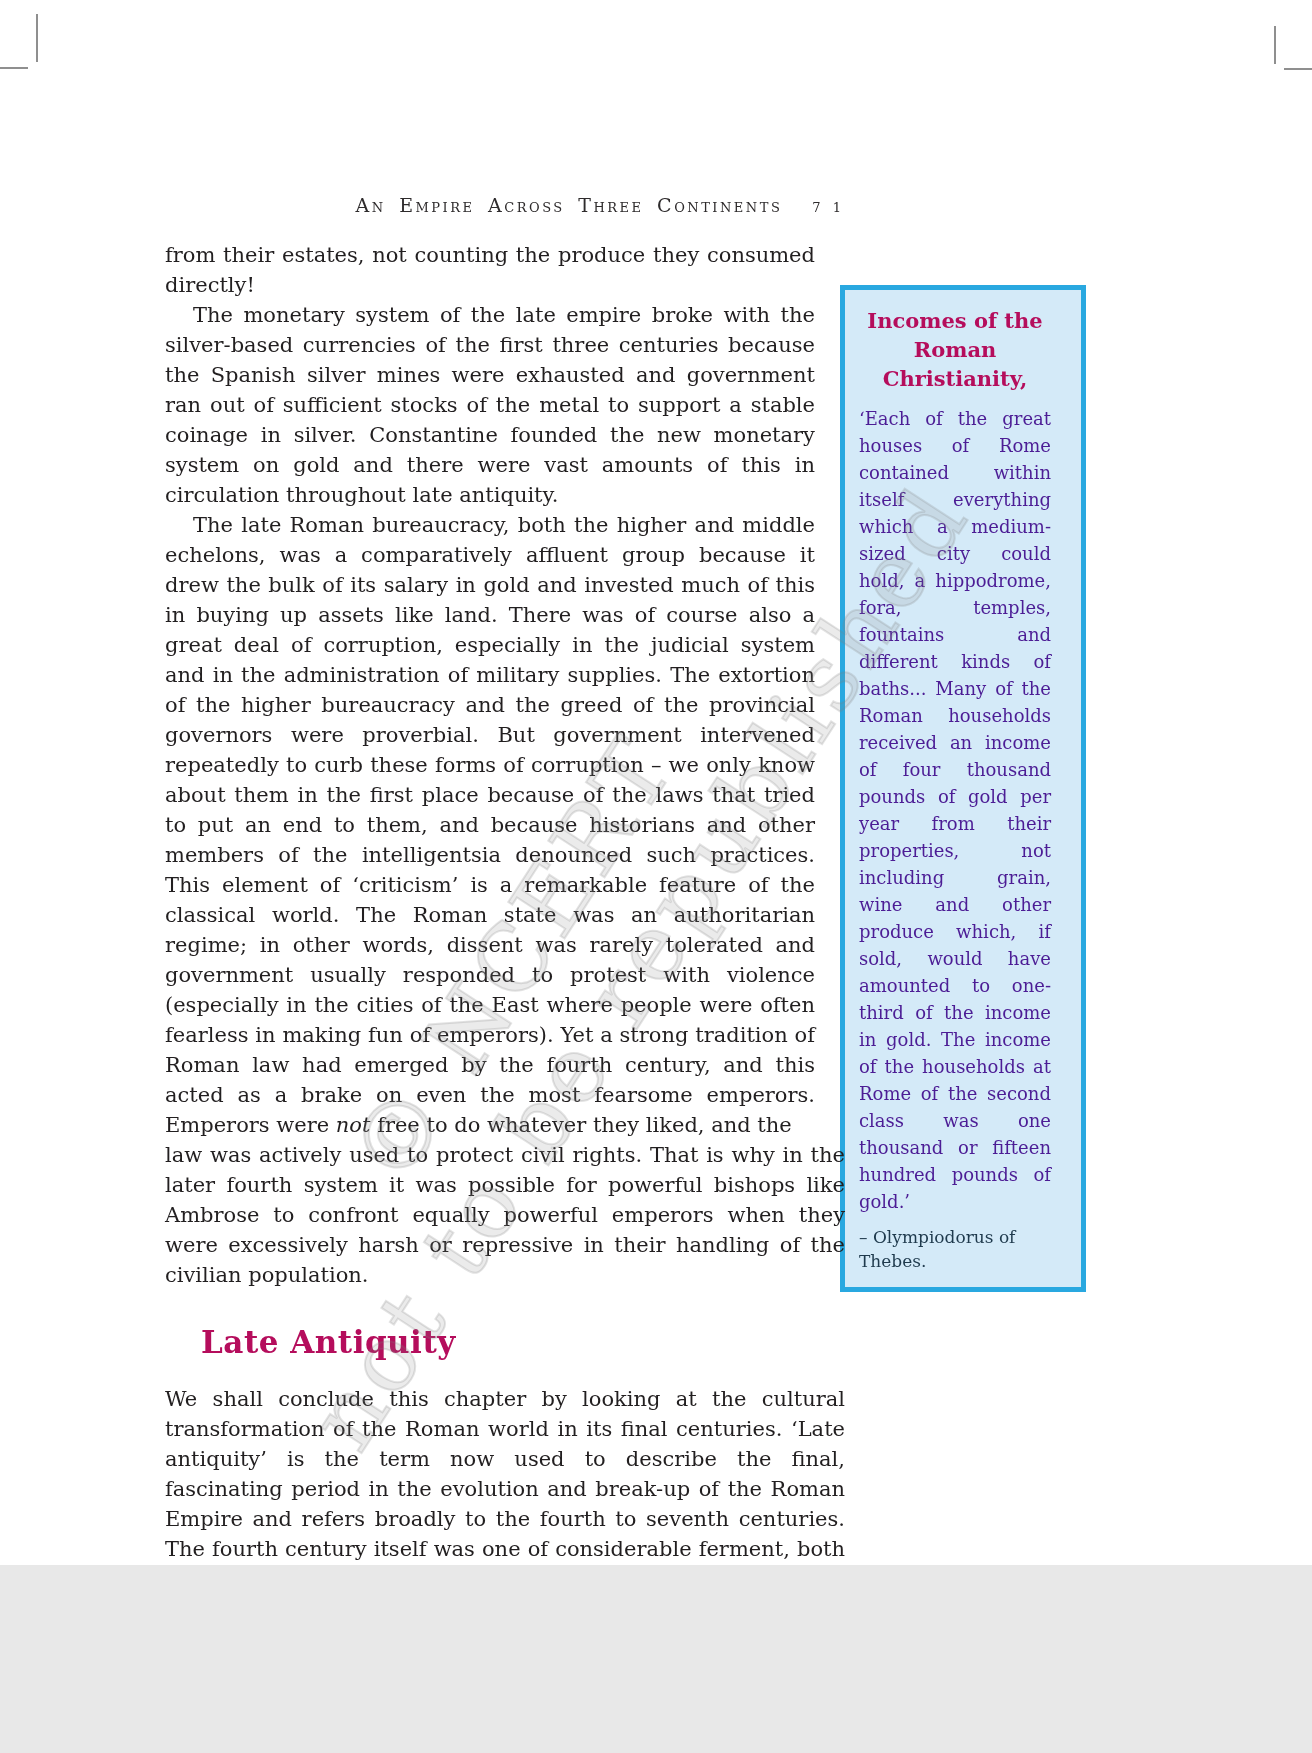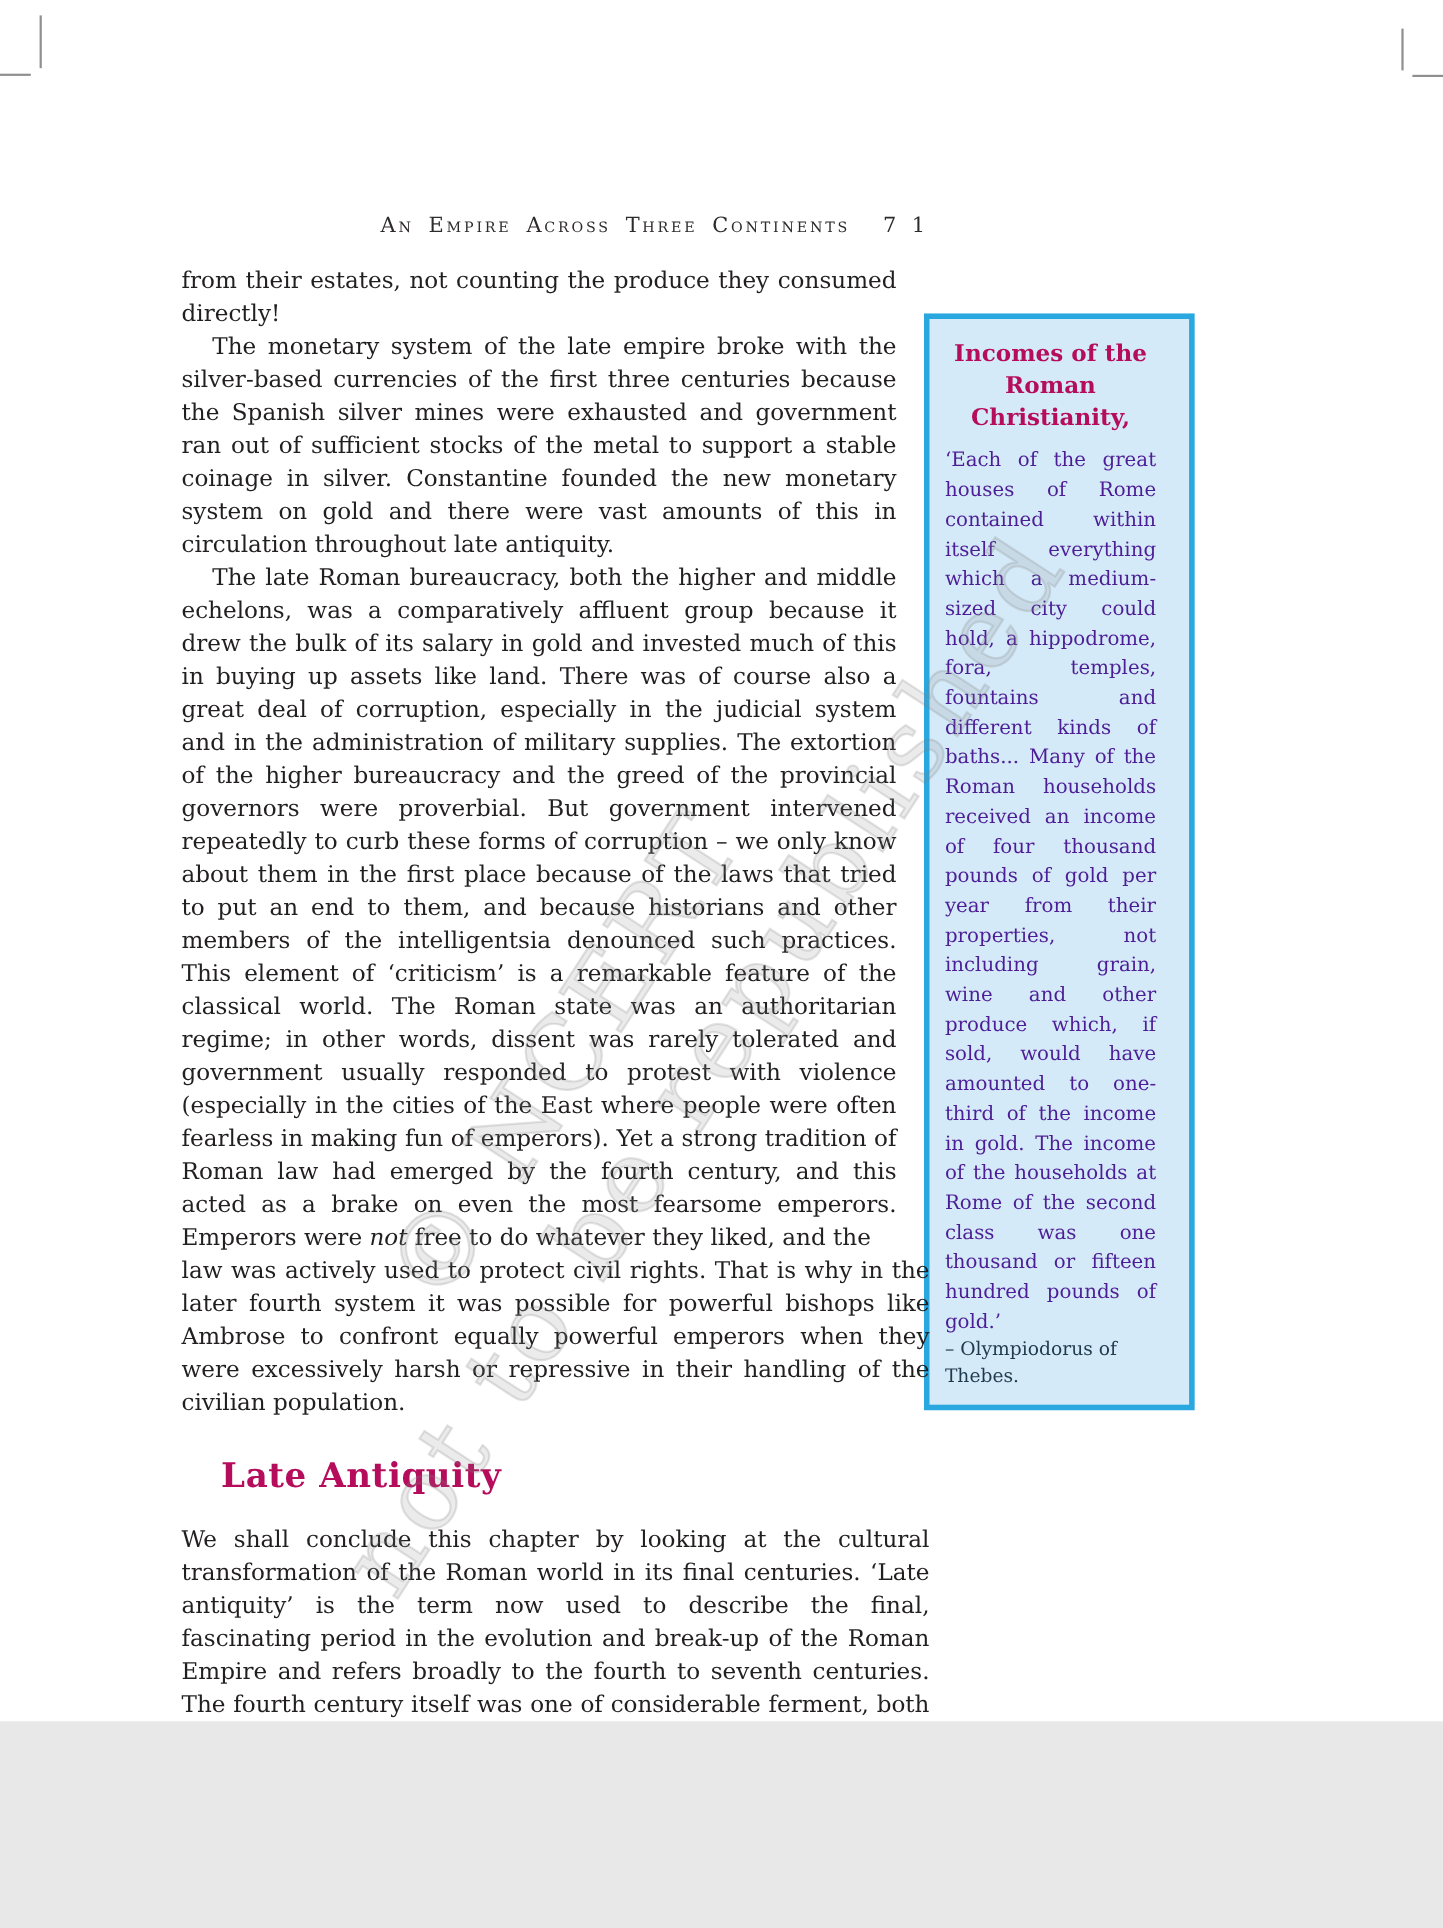--- a/index.html
+++ b/index.html
@@ -28,21 +28,21 @@
   .runhead {
     position:absolute; left:165px; top:194px; width:680px;
     display:flex; justify-content:flex-end; align-items:baseline; gap:30px;
   }
   .runhead .rh-title {
     font-variant:small-caps;
     font-size:19px; letter-spacing:2.5px; word-spacing:5px;
     color:#2e2b2c;
   }
   .runhead .rh-page {
-    font-size:19px; letter-spacing:4px; color:#2e2b2c;
+    font-size:13px; letter-spacing:4px; color:#2e2b2c;
   }
 
   
   .content {
     position:absolute; left:165px; top:240px; width:680px;
   }
   .para {
     font-size:21px; line-height:30px;
     text-align:justify;
     color:#221f20;
@@ -72,20 +72,21 @@
     color:#b50d5c;
     margin-bottom:12px;
   }
   .box-title span { display:block; }
   .box-body {
     font-size:18px; line-height:27px;
     text-align:justify;
     color:#4c1d95;
   }
   .box-attrib {
+    margin-top:10px;
     font-size:17px; line-height:24px;
     color:#1f3a4d;
   }
 
   
   .watermark {
     position:absolute; left:60px; top:880px; width:1000px;
     transform:rotate(-57deg);
     transform-origin:center center;
     text-align:center;

